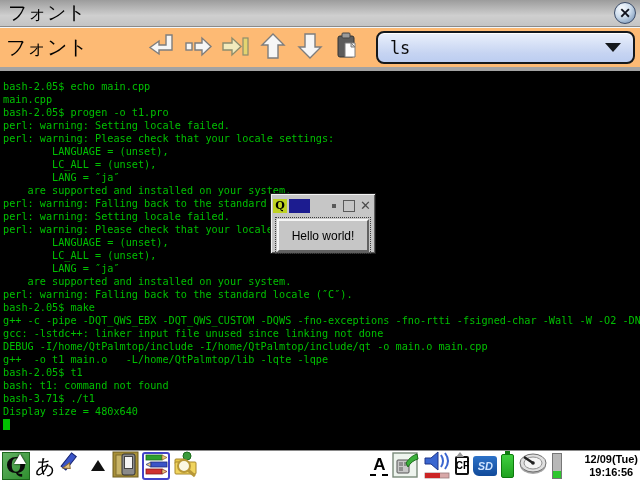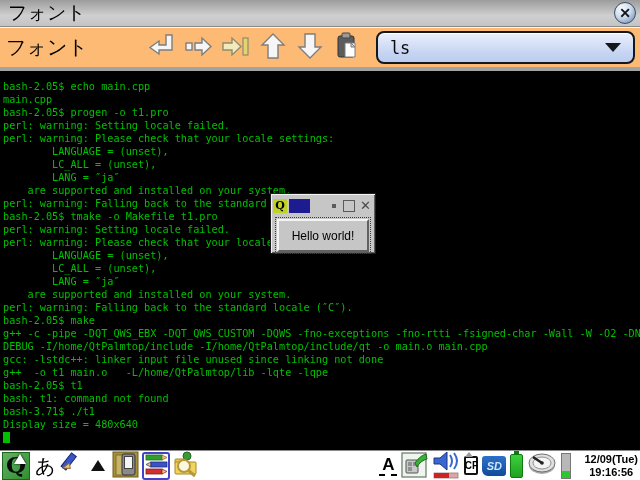--- a/index.html
+++ b/index.html
@@ -89,21 +89,21 @@
     border-radius:3px 3px 3px 6px;display:flex;align-items:center;justify-content:center;
     color:#cfe4ff;font-style:italic;font-weight:bold;font-size:11px;}
   .battery{width:13px;height:24px;background:linear-gradient(#3ecf3e,#1fa21f);
     border:1px solid #0d7a0d;border-radius:2px;position:relative;box-sizing:border-box;}
   .battery:before{content:"";position:absolute;top:-4px;left:3px;width:5px;height:3px;
     background:#0d7a0d;}
   .membar{width:10px;height:26px;background:#b8b8b8;border:1px solid #777;
     box-sizing:border-box;display:flex;flex-direction:column;justify-content:flex-end;}
   .membar .fill{height:7px;background:#2ec62e;}
   .clock{font-size:11px;font-weight:bold;color:#000;line-height:13px;white-space:nowrap;
-    font-family:"Liberation Sans",sans-serif;margin-left:9px;}
+    font-family:"Liberation Sans",sans-serif;margin-left:18px;}
 </style>
 </head>
 <body>
 
 <div id="screen">
 
   <div class="titlebar">
     <span class="app-title">フォント</span>
     <button class="close-btn">
       <span>✕</span>
@@ -171,32 +171,31 @@
     <div class="tline">bash-2.05$ echo main.cpp</div>
     <div class="tline">main.cpp</div>
     <div class="tline">bash-2.05$ progen -o t1.pro</div>
     <div class="tline">perl: warning: Setting locale failed.</div>
     <div class="tline">perl: warning: Please check that your locale settings:</div>
     <div class="tline">        LANGUAGE = (unset),</div>
     <div class="tline">        LC_ALL = (unset),</div>
     <div class="tline">        LANG = ″ja″</div>
     <div class="tline">    are supported and installed on your system.</div>
     <div class="tline">perl: warning: Falling back to the standard locale (″C″).</div>
-    <div class="tline">bash-2.05$ tmake -o Makefile t1.pro</div>
     <div class="tline">perl: warning: Setting locale failed.</div>
     <div class="tline">perl: warning: Please check that your locale settings:</div>
     <div class="tline">        LANGUAGE = (unset),</div>
     <div class="tline">        LC_ALL = (unset),</div>
     <div class="tline">        LANG = ″ja″</div>
     <div class="tline">    are supported and installed on your system.</div>
     <div class="tline">perl: warning: Falling back to the standard locale (″C″).</div>
     <div class="tline">bash-2.05$ make</div>
     <div class="tline">g++ -c -pipe -DQT_QWS_EBX -DQT_QWS_CUSTOM -DQWS -fno-exceptions -fno-rtti -fsigned-char -Wall -W -O2 -DNO_</div>
+    <div class="tline">gcc: -lstdc++: linker input file unused since linking not done</div>
     <div class="tline">DEBUG -I/home/QtPalmtop/include -I/home/QtPalmtop/include/qt -o main.o main.cpp</div>
-    <div class="tline">gcc: -lstdc++: linker input file unused since linking not done</div>
     <div class="tline">g++  -o t1 main.o   -L/home/QtPalmtop/lib -lqte -lqpe</div>
     <div class="tline">bash-2.05$ t1</div>
     <div class="tline">bash: t1: command not found</div>
     <div class="tline">bash-3.71$ ./t1</div>
     <div class="tline">Display size = 480x640</div>
     <div class="cursor"></div>
   </div>
 
   <div class="hello-window">
     <div class="hw-titlerow">

